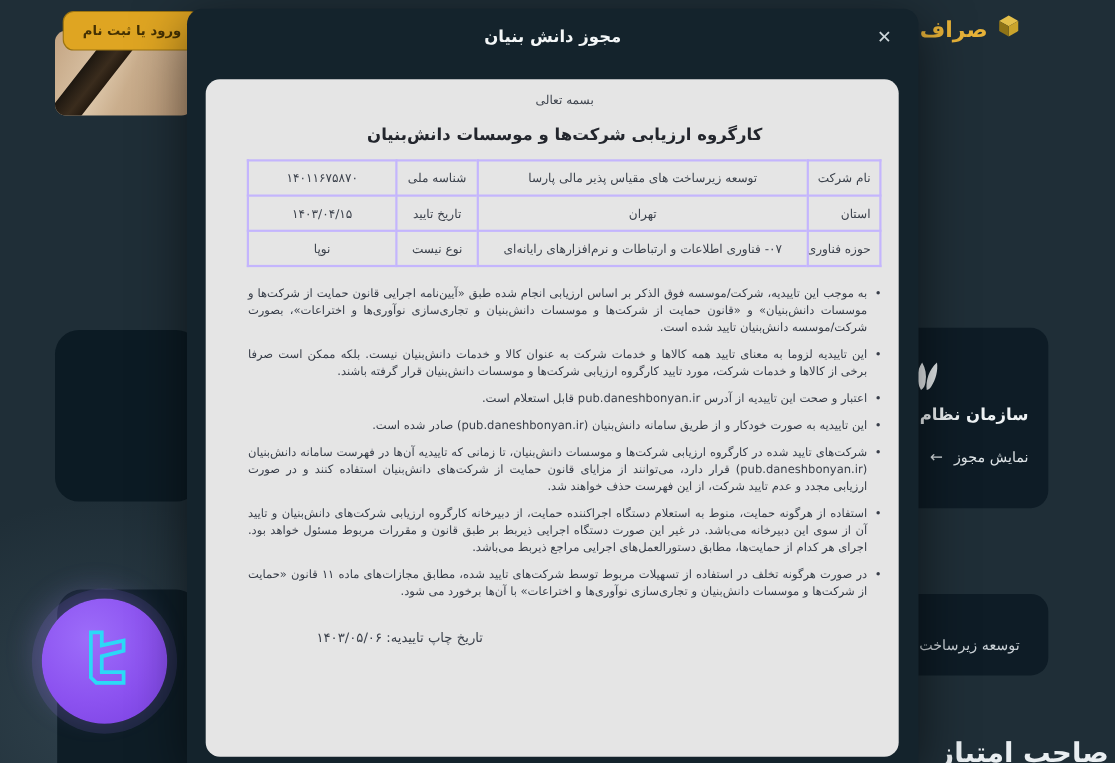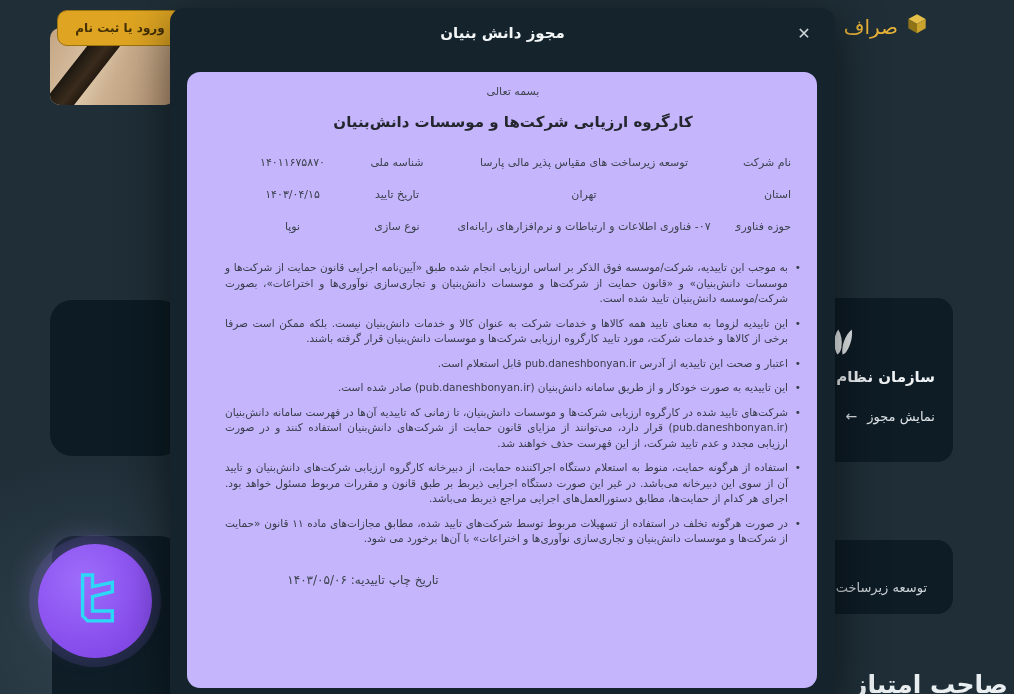--- a/index.html
+++ b/index.html
@@ -29,21 +29,21 @@
   .login-btn {
     position:absolute; left:57px; top:10px; width:126px; height:36px;
     background:#dfa522; color:#443103; border:1px solid #9c7410;
     border-radius:10px; font-family:"DejaVu Sans",sans-serif;
     font-size:12px; font-weight:700; cursor:pointer; z-index:3;
   }
   .brand {
     position:absolute; right:84px; top:12px; display:flex; align-items:center; gap:6px;
     direction:ltr; z-index:2; cursor:pointer;
   }
-  .brand-text { color:#e7b238; font-size:20px; font-weight:400; }
+  .brand-text { color:#e7b238; font-size:20px; font-weight:700; }
 
   .bg-card { position:absolute; background:#0e1c26; }
   .card-left-mid   { left:50px;  top:300px; width:132px; height:156px; border-radius:22px; background:#0c1b24; }
   .card-left-bottom{ left:52px;  top:536px; width:130px; height:158px; border-radius:22px 22px 0 0; background:#0e1d26; }
 
   .logo-circle {
     position:absolute; left:38px; top:544px; width:114px; height:114px; border-radius:50%;
     background:radial-gradient(circle at 38% 32%, #9d6dfa 0%, #8c52f0 55%, #7a41e0 100%);
     display:flex; align-items:center; justify-content:center; z-index:2;
     box-shadow:0 0 0 9px rgba(150,110,250,0.14), -8px -8px 26px rgba(170,140,255,0.22);
@@ -84,21 +84,21 @@
     color:#f3f6f7; font-size:15px; font-weight:700;
   }
   .modal-close {
     position:absolute; right:18px; top:13px; width:26px; height:26px;
     background:transparent; border:none; color:#cdd6da; font-size:16px;
     font-family:"DejaVu Sans",sans-serif; cursor:pointer; line-height:26px;
   }
 
   .doc {
     position:absolute; left:17px; top:64px; width:630px; height:616px;
-    background:#c4b5fd; border-radius:13px; color:#3a4049; overflow:hidden;
+    background:#e5e5e5; border-radius:13px; color:#3a4049; overflow:hidden;
     padding:13px 16px 0 38px;
   }
   .bismillah { text-align:center; font-size:11px; color:#3f454f; }
   .doc-title { text-align:center; font-size:15px; font-weight:700; margin-top:15px; color:#23262d; }
   .doc-subtitle { text-align:center; font-size:12px; font-weight:600; margin-top:17px; color:#30353d; }
 
   table.cert { border-collapse:collapse; width:100%; margin-top:14px; table-layout:fixed; }
   table.cert td {
     border:2px solid #c4b5fd; height:32px; font-size:11px; color:#3c424c;
     padding:2px 8px; overflow:hidden; white-space:nowrap;
@@ -195,21 +195,21 @@
         </tr>
         <tr>
           <td class="lab1">استان</td>
           <td class="val1">تهران</td>
           <td class="lab2">تاریخ تایید</td>
           <td class="val2">۱۴۰۳/۰۴/۱۵</td>
         </tr>
         <tr>
           <td class="lab1">حوزه فناوری</td>
           <td class="val1">۰۷- فناوری اطلاعات و ارتباطات و نرم‌افزارهای رایانه‌ای</td>
-          <td class="lab2">نوع سازی</td>
+          <td class="lab2">نوع نیست</td>
           <td class="val2">نوپا</td>
         </tr>
       </tbody>
         </table>
 
       <ul class="notices">
         <li>به موجب این تاییدیه، شرکت/موسسه فوق الذکر بر اساس ارزیابی انجام شده طبق «آیین‌نامه اجرایی قانون حمایت از شرکت‌ها و موسسات دانش‌بنیان» و «قانون حمایت از شرکت‌ها و موسسات دانش‌بنیان و تجاری‌سازی نوآوری‌ها و اختراعات»، بصورت شرکت/موسسه دانش‌بنیان تایید شده است.</li>
         <li>این تاییدیه لزوما به معنای تایید همه کالاها و خدمات شرکت به عنوان کالا و خدمات دانش‌بنیان نیست. بلکه ممکن است صرفا برخی از کالاها و خدمات شرکت، مورد تایید کارگروه ارزیابی شرکت‌ها و موسسات دانش‌بنیان قرار گرفته باشند.</li>
         <li>اعتبار و صحت این تاییدیه از آدرس pub.daneshbonyan.ir قابل استعلام است.</li>
         <li>این تاییدیه به صورت خودکار و از طریق سامانه دانش‌بنیان (pub.daneshbonyan.ir) صادر شده است.</li>

